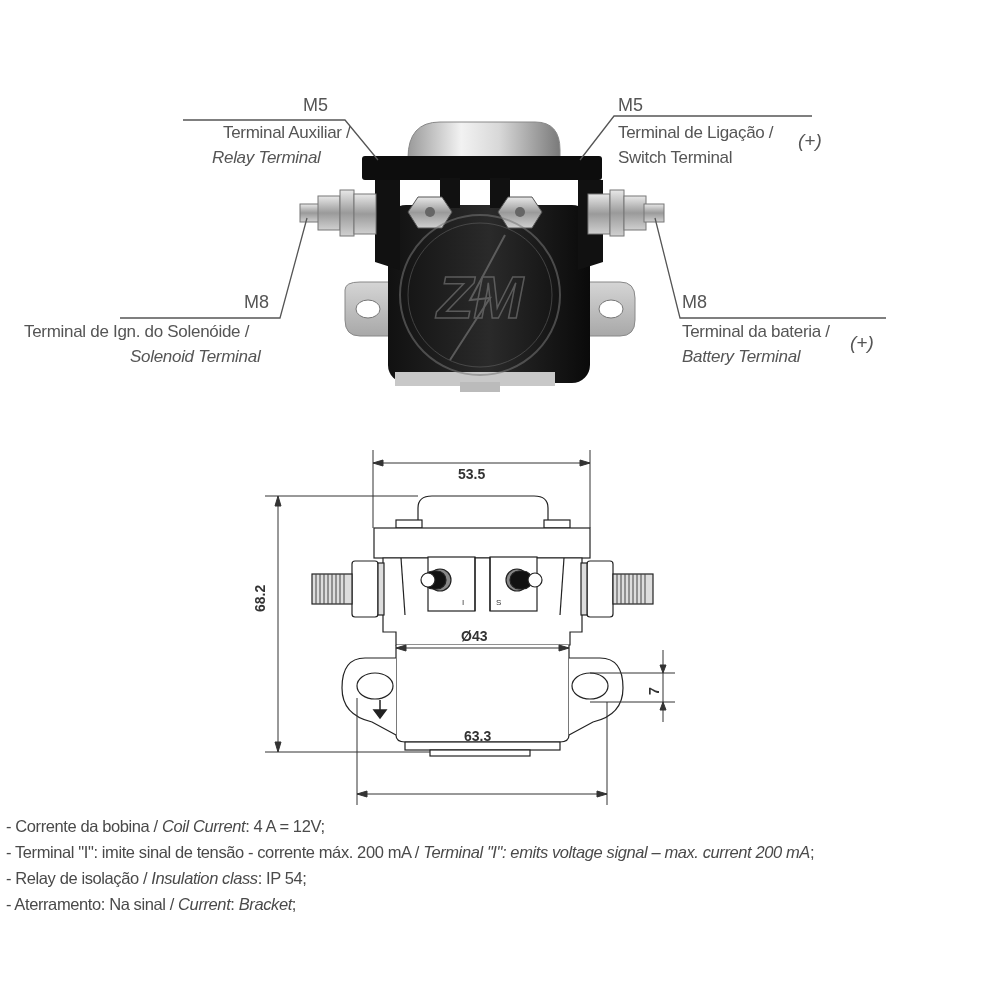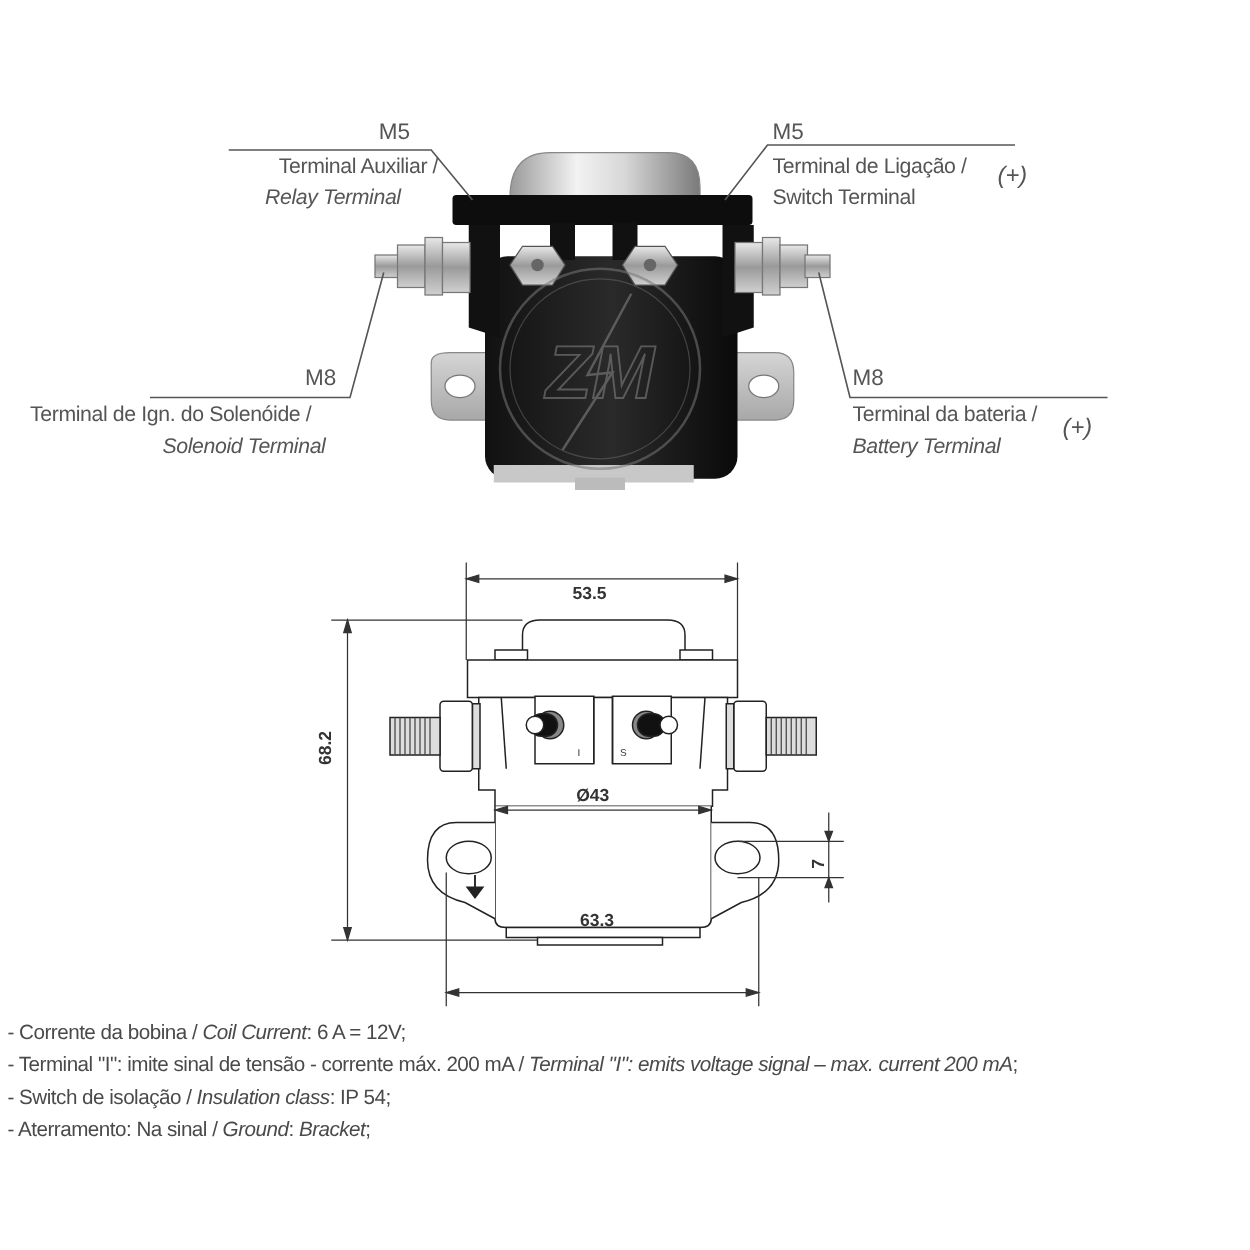--- a/index.html
+++ b/index.html
@@ -214,17 +214,17 @@
 
 <div class="abs dim" style="left:458px;top:441px;margin-top:25px;">53.5</div>
 <div class="abs dim" style="left:252px;top:612px;transform:rotate(-90deg);transform-origin:left top;">68.2</div>
 <div class="abs dim" style="left:461px;top:628px;">Ø43</div>
 <div class="abs dim" style="left:646px;top:695px;transform:rotate(-90deg);transform-origin:left top;">7</div>
 <div class="abs dim" style="left:464px;top:728px;">63.3</div>
 <div class="abs" style="left:462px;top:598px;font-size:8px;color:#333;">I</div>
 <div class="abs" style="left:496px;top:598px;font-size:8px;color:#333;">S</div>
 
 <div class="abs specs">
-  <div><span>- Corrente da bobina / </span><i>Coil Current</i><span>: 6 A = 12V;</span></div>
+  <div><span>- Corrente da bobina / </span><i>Coil Current</i><span>: 4 A = 12V;</span></div>
   <div><span>- Terminal "I": imite sinal de tensão - corrente máx. 200 mA / </span><i>Terminal "I": emits voltage signal – max. current 200 mA</i><span>;</span></div>
-  <div><span>- Switch de isolação / </span><i>Insulation class</i><span>: IP 54;</span></div>
-  <div><span>- Aterramento: Na sinal / </span><i>Ground</i><span>: </span><i>Bracket</i><span>;</span></div>
+  <div><span>- Relay de isolação / </span><i>Insulation class</i><span>: IP 54;</span></div>
+  <div><span>- Aterramento: Na sinal / </span><i>Current</i><span>: </span><i>Bracket</i><span>;</span></div>
 </div>
 
 </body></html>

